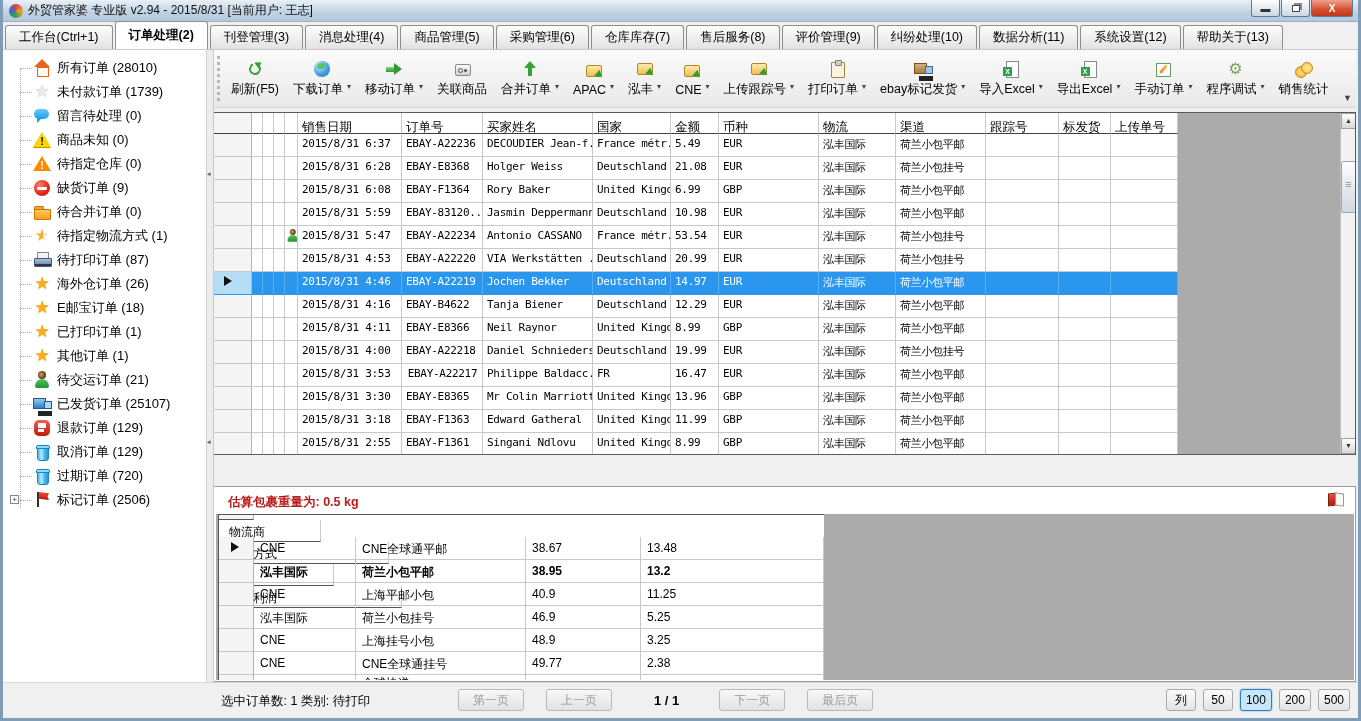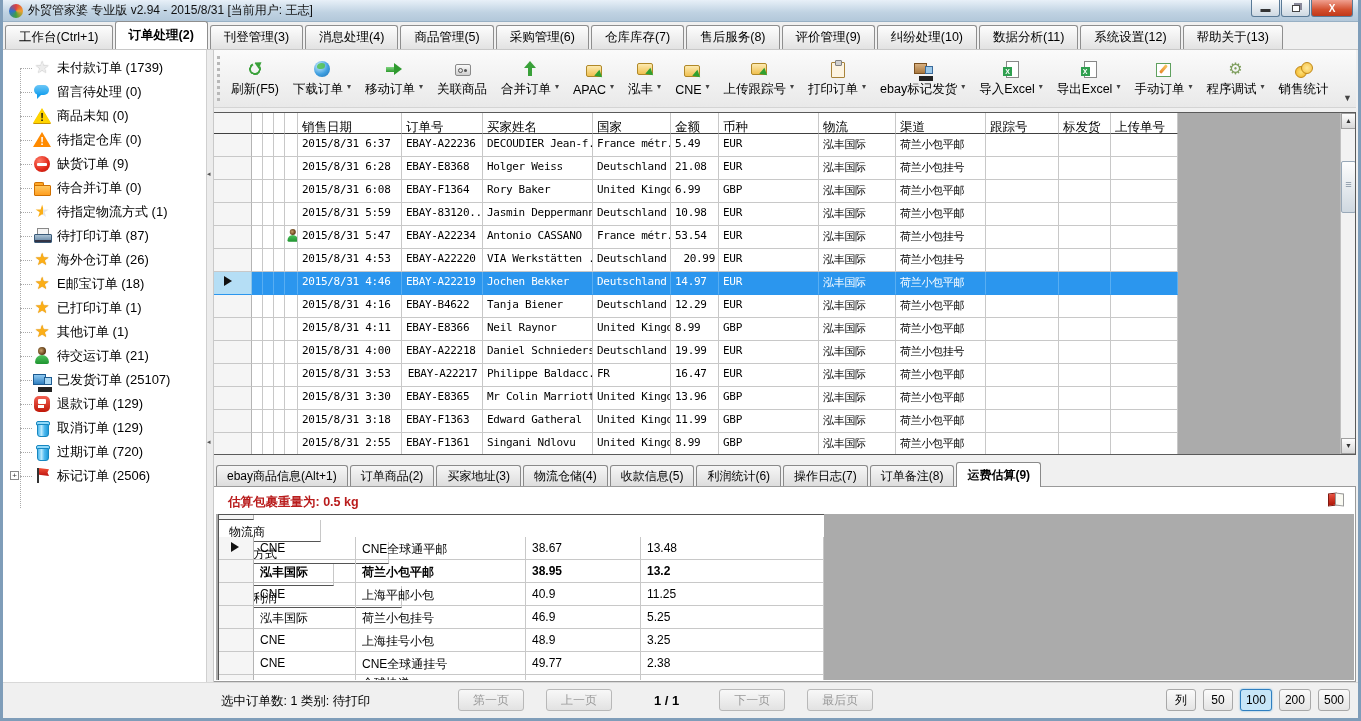--- a/index.html
+++ b/index.html
@@ -163,20 +163,24 @@
       <div class="mtab">售后服务(8)</div>
       <div class="mtab">评价管理(9)</div>
       <div class="mtab">纠纷处理(10)</div>
       <div class="mtab">数据分析(11)</div>
       <div class="mtab">系统设置(12)</div>
       <div class="mtab">帮助关于(13)</div>
     </div>
 
   <div class="sidebar" id="sidebar">
     <div class="treeline"></div>
+  <div class="snode">
+        <span class="ico ico-home"></span>
+        <span class="lbl">所有订单 (28010)</span>
+      </div>
       <div class="snode">
         <span class="ico ico-star star-gray"></span>
         <span class="lbl">未付款订单 (1739)</span>
       </div>
       <div class="snode">
         <span class="ico ico-bubble"></span>
         <span class="lbl">留言待处理 (0)</span>
       </div>
       <div class="snode">
         <span class="ico ico-warn-y"></span>
@@ -431,21 +435,21 @@
           <div class="orow">
             <div class="ocell selcol" style="width: 38px;"></div>
             <div class="ocell" style="width: 11px;"></div>
             <div class="ocell" style="width: 11px;"></div>
             <div class="ocell" style="width: 11px;"></div>
             <div class="ocell" style="width: 13px;"></div>
             <div class="ocell" style="width: 104px;">2015/8/31 4:53</div>
             <div class="ocell" style="width: 81px;">EBAY-A22220</div>
             <div class="ocell" style="width: 110px;">VIA Werkstätten ...</div>
             <div class="ocell" style="width: 78px;">Deutschland</div>
-            <div class="ocell" style="width: 48px; text-align: right;">20.99</div>
+            <div class="ocell" style="width: 48px;">20.99</div>
             <div class="ocell" style="width: 100px;">EUR</div>
             <div class="ocell" style="width: 77px;">泓丰国际</div>
             <div class="ocell" style="width: 90px;">荷兰小包挂号</div>
             <div class="ocell" style="width: 73px;"></div>
             <div class="ocell" style="width: 52px;"></div>
             <div class="ocell" style="width: 67px;"></div>
           </div>
           <div class="orow selected">
             <div class="ocell selcol" style="width: 38px;"><span class="selarrow"></span></div>
             <div class="ocell" style="width: 11px;"></div>
@@ -591,31 +595,20 @@
             <div class="ocell" style="width: 67px;"></div>
           </div>
         </div>
       <div class="vscroll">
         <div class="vbtn" style="top:0">▲</div>
         <div class="vthumb"></div>
         <div class="vbtn" style="bottom:0">▼</div>
       </div>
     </div>
 
-    <div class="dtabs" id="dtabs">
-        <div class="dtab">ebay商品信息(Alt+1)</div>
-        <div class="dtab">订单商品(2)</div>
-        <div class="dtab">买家地址(3)</div>
-        <div class="dtab">物流仓储(4)</div>
-        <div class="dtab">收款信息(5)</div>
-        <div class="dtab">利润统计(6)</div>
-        <div class="dtab">操作日志(7)</div>
-        <div class="dtab">订单备注(8)</div>
-        <div class="dtab active">运费估算(9)</div>
-      </div>
 
     <div class="panel">
       <div class="weight-line">估算包裹重量为: 0.5 kg</div>
       <span class="ico ico-book"></span>
       <div class="ftable-wrap">
         <div class="ftable" id="ftable">
             <div class="frow header">
               <div class="fcell selcol" style="width: 35px;"></div>
               <div class="fcell" style="width: 102px;">物流商</div>
               <div class="fcell" style="width: 170px;">物流方式</div>

